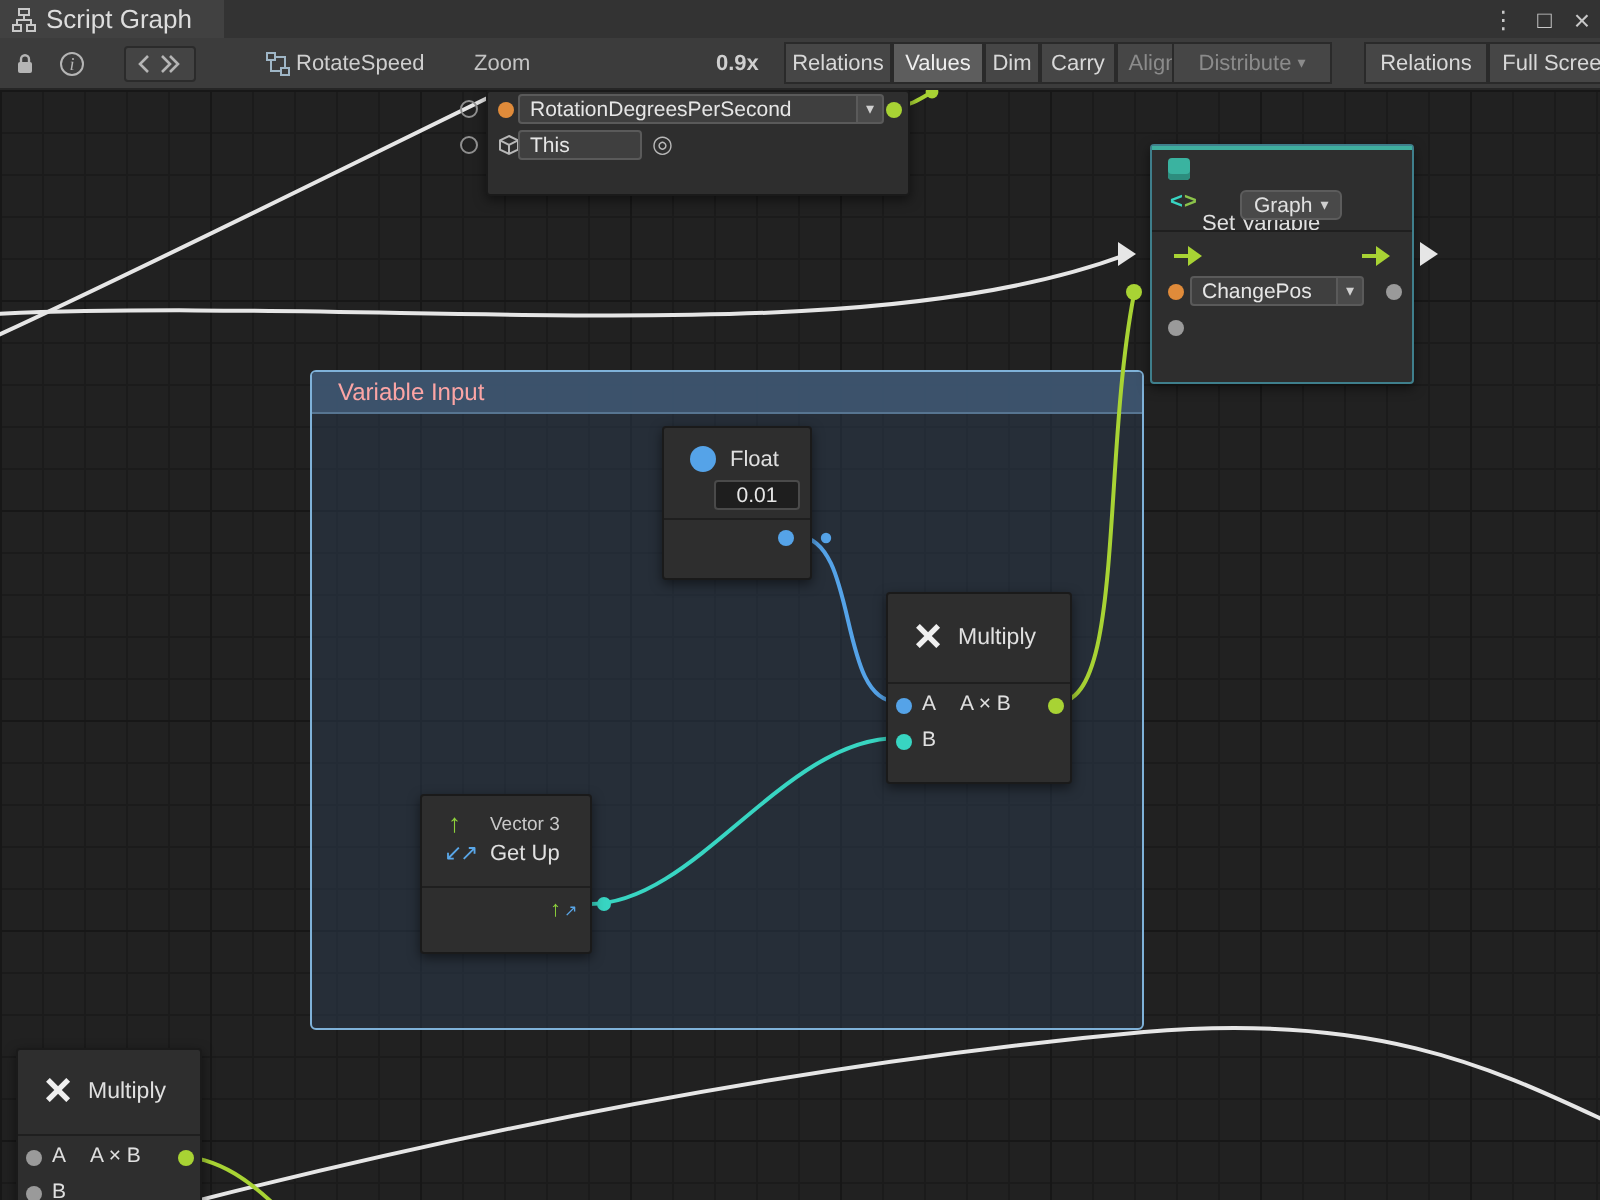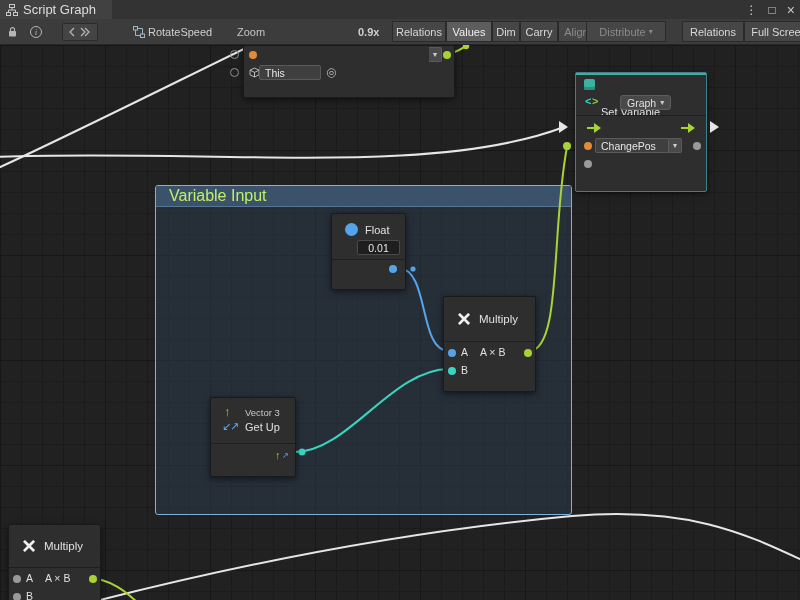--- a/index.html
+++ b/index.html
@@ -35,21 +35,21 @@
     background-image:
       linear-gradient(#171717 1px,transparent 1px),
       linear-gradient(90deg,#171717 1px,transparent 1px),
       linear-gradient(#1b1b1b 1px,transparent 1px),
       linear-gradient(90deg,#1b1b1b 1px,transparent 1px);
     background-size:105px 105px,105px 105px,21px 21px,21px 21px;}
 
   .group{position:absolute;left:155px;top:140px;width:417px;height:330px;z-index:1;
          background:rgba(44,60,80,0.5);border:1px solid #7fb2d9;border-radius:3px;}
   .group-header{height:21px;background:rgba(62,86,112,0.92);display:flex;align-items:center;
-                padding-left:13px;color:#bef264;font-size:16px;
+                padding-left:13px;color:#fca5a5;font-size:12px;
                 border-bottom:1px solid rgba(130,170,205,.4);border-radius:2px 2px 0 0;}
 
   .wires{position:absolute;left:0;top:0;z-index:2;pointer-events:none;}
 
   .node{position:absolute;background:#2e2e2e;border:1px solid #1a1a1a;border-radius:2px;
         z-index:3;box-shadow:0 2px 6px rgba(0,0,0,.5);}
   .divider{position:absolute;left:0;right:0;height:1px;background:#1f1f1f;}
   .ntext{position:absolute;color:#e0e0e0;font-size:11px;white-space:nowrap;}
   .port{position:absolute;width:8px;height:8px;border-radius:50%;}
   .p-gray{background:#9a9a9a;} .p-orange{background:#e08b3a;} .p-blue{background:#55a3e8;}
@@ -166,20 +166,23 @@
       <path d="M 399,223 C 430,225 418,306 449,306" stroke="#55a3e8" stroke-width="2" fill="none"></path>
       <circle cx="399" cy="223" r="3.5" fill="#55a3e8"></circle>
       <circle cx="413" cy="224" r="2.6" fill="#55a3e8"></circle>
       <path d="M 295,407 C 348,407 392,324 449,324" stroke="#38d5c2" stroke-width="2" fill="none"></path>
       <circle cx="302" cy="407" r="3.5" fill="#38d5c2"></circle>
       <path d="M 87,533 C 110,533 127,547 142,562" stroke="#a8d334" stroke-width="2" fill="none"></path>
     </svg>
 
     <div class="node" style="left:243px;top:0;width:212px;height:53px;">
       <span class="port p-orange" style="left:5px;top:5px;"></span>
+      <div class="field" style="left:15px;top:1px;width:170px;">
+        <span>RotationDegreesPerSecond</span>
+      </div>
       <div class="caret-seg" style="left:185px;top:1px;">
         <span>▾</span>
       </div>
       <span class="port p-lime" style="left:199px;top:5px;"></span>
 
       <svg width="11" height="11" viewBox="0 0 11 11" style="position:absolute;left:5px;top:21px;">
         <path d="M5.5 1 L10 3.2 V7.8 L5.5 10 L1 7.8 V3.2 Z" fill="none" stroke="#b8b8b8"></path>
         <path d="M1 3.2 L5.5 5.4 L10 3.2 M5.5 5.4 V10" fill="none" stroke="#b8b8b8"></path>
       </svg>
       <div class="field" style="left:15px;top:19px;width:62px;border-radius:2px;">

